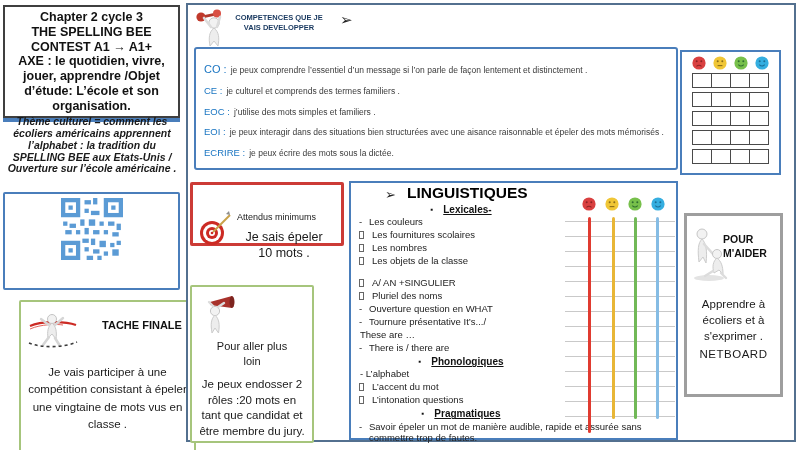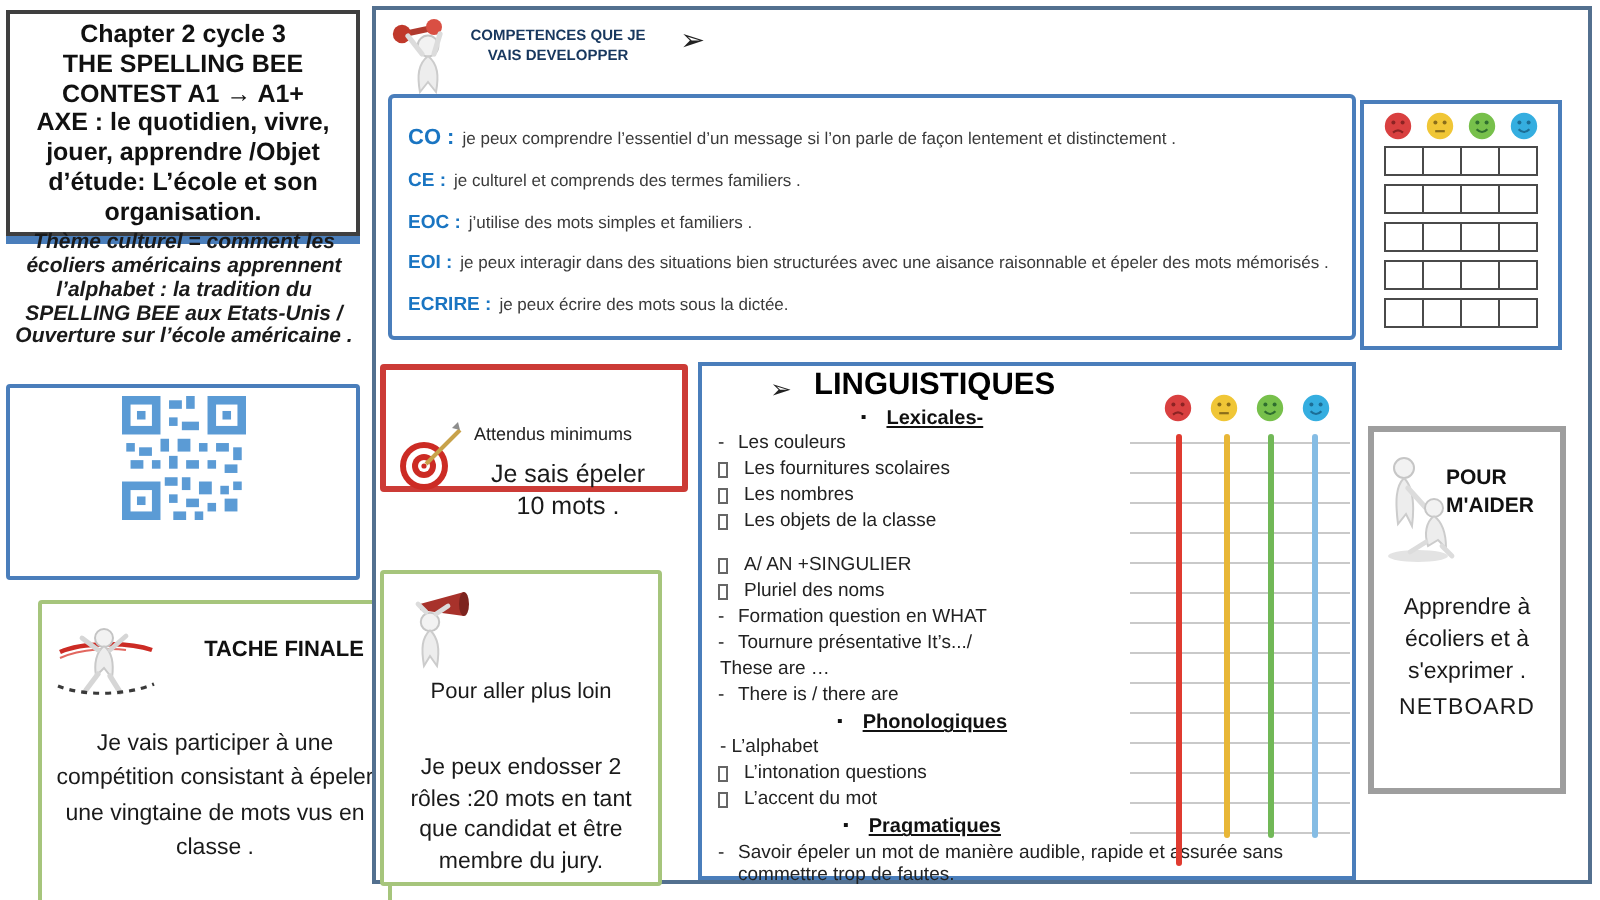--- a/index.html
+++ b/index.html
@@ -30,38 +30,38 @@
   .hdr-label{position:absolute;left:44px;top:8px;width:94px;text-align:center;
     font-weight:bold;font-size:7.5px;line-height:1.35;color:#17375e;}
   .hdr-arrow{position:absolute;left:152px;top:6px;font-size:15px;color:#222;}
   .hdr-title{position:absolute;left:100px;right:160px;top:12px;text-align:center;
     font-weight:bold;font-size:14.5px;letter-spacing:.4px;color:#000;}
 
   .co-box{position:absolute;left:6px;top:42px;width:484px;height:123px;
     border:2px solid #4a7ebb;border-radius:3px;background:#fff;
     display:flex;flex-direction:column;justify-content:space-between;padding:14px 8px 10px 8px;}
   .c-row{font-size:8.5px;color:#3a3a3a;}
-  .c-lbl{color:#1a75c2;font-weight:bold;font-size:9.5px;margin-right:4px;}
+  .c-lbl{color:#1a75c2;font-weight:normal;font-size:9.5px;margin-right:4px;}
   .c-row:first-child .c-lbl{font-size:11px;}
 
   .score-box{position:absolute;left:492px;top:45px;width:101px;height:125px;
     border:2px solid #4a7ebb;background:#fff;}
   .score-smilies{display:flex;justify-content:space-around;padding:0 6px;margin-top:4px;}
   .g-grid{margin-top:3px;}
   .g-row{display:flex;justify-content:center;margin-bottom:4px;}
   .g-cell{width:20px;height:15px;border:1px solid #4a4a4a;margin-left:-1px;background:#fff;}
 
   .attendus-box{position:absolute;left:2px;top:177px;width:154px;height:64px;
     border:3px solid #cc3b36;border-radius:2px;background:#fff;}
   .att-icon{position:absolute;left:5px;top:22px;}
   .att-label{position:absolute;left:44px;top:27px;font-size:9px;color:#222;}
   .att-body{position:absolute;left:38px;right:4px;top:44px;text-align:center;
     font-size:12.5px;line-height:1.3;color:#1a1a1a;}
 
-  .plusloin-box{position:absolute;left:2px;top:280px;width:141px;height:158px;
+  .plusloin-box{position:absolute;left:2px;top:280px;width:124px;height:158px;
     border:2px solid #a6c57c;border-radius:2px;background:#fff;}
   .pl-icon{position:absolute;left:8px;top:6px;}
   .pl-title{position:absolute;left:22px;right:22px;top:52px;text-align:center;
     font-size:11px;line-height:1.35;color:#1a1a1a;}
   .pl-body{position:absolute;left:5px;right:5px;top:90px;text-align:center;
     font-size:11.5px;line-height:1.35;color:#1a1a1a;}
 
   .ling-box{position:absolute;left:161px;top:176px;width:329px;height:259px;
     border:2px solid #4a7ebb;background:#fff;}
   .ling-arrow{position:absolute;left:34px;top:4px;font-size:13px;color:#222;}
@@ -311,40 +311,40 @@
           <div class="l-item" data-name="ling-item">
             <span class="tofu" data-name="missing-glyph-bullet-icon"></span>
             <span class="l-txt">A/ AN +SINGULIER</span>
           </div>
           <div class="l-item" data-name="ling-item">
             <span class="tofu" data-name="missing-glyph-bullet-icon"></span>
             <span class="l-txt">Pluriel des noms</span>
           </div>
           <div class="l-item" data-name="ling-item">
             <span class="dashb" data-name="dash-bullet">-</span>
-            <span class="l-txt">Formation question en WHAT</span>
+            <span class="l-txt">Ouverture question en WHAT</span>
           </div>
           <div class="l-item" data-name="ling-item">
             <span class="dashb" data-name="dash-bullet">-</span>
             <span class="l-txt">Tournure présentative It’s.../</span>
           </div>
           <div class="l-plain" data-name="ling-item">These are …</div>
           <div class="l-item" data-name="ling-item">
             <span class="dashb" data-name="dash-bullet">-</span>
             <span class="l-txt">There is / there are</span>
           </div>
           <div class="l-head" data-name="ling-subheading"><span class="sq">▪</span><u>Phonologiques</u></div>
           <div class="l-plain" data-name="ling-item">- L’alphabet</div>
           <div class="l-item" data-name="ling-item">
             <span class="tofu" data-name="missing-glyph-bullet-icon"></span>
+            <span class="l-txt">L’accent du mot</span>
+          </div>
+          <div class="l-item" data-name="ling-item">
+            <span class="tofu" data-name="missing-glyph-bullet-icon"></span>
             <span class="l-txt">L’intonation questions</span>
-          </div>
-          <div class="l-item" data-name="ling-item">
-            <span class="tofu" data-name="missing-glyph-bullet-icon"></span>
-            <span class="l-txt">L’accent du mot</span>
           </div>
           <div class="l-head" data-name="ling-subheading"><span class="sq">▪</span><u>Pragmatiques</u></div>
           <div class="l-item wide" data-name="ling-item">
             <span class="dashb" data-name="dash-bullet">-</span>
             <span class="l-txt">Savoir épeler un mot de manière audible, rapide et assurée sans commettre trop de fautes.</span>
           </div>
         </div>
       <div class="chart" data-name="progress-chart">
         <div class="chart-smilies" data-name="smiley-header-row">
             <span class="smiley" data-name="smiley-red-sad-icon"><svg width="14" height="14" viewBox="0 0 14 14">

